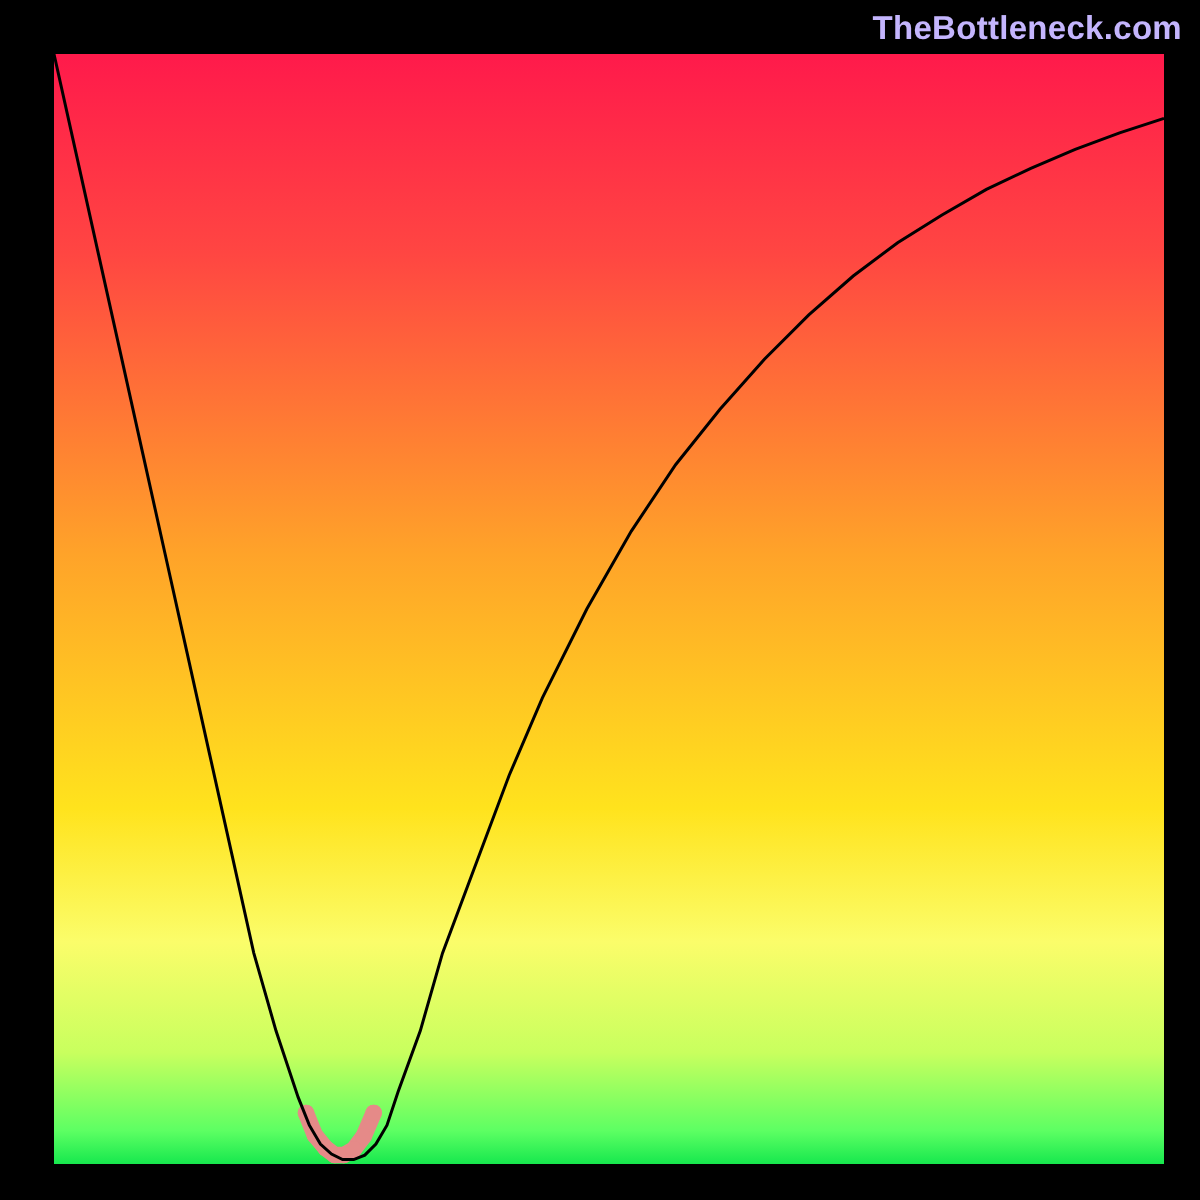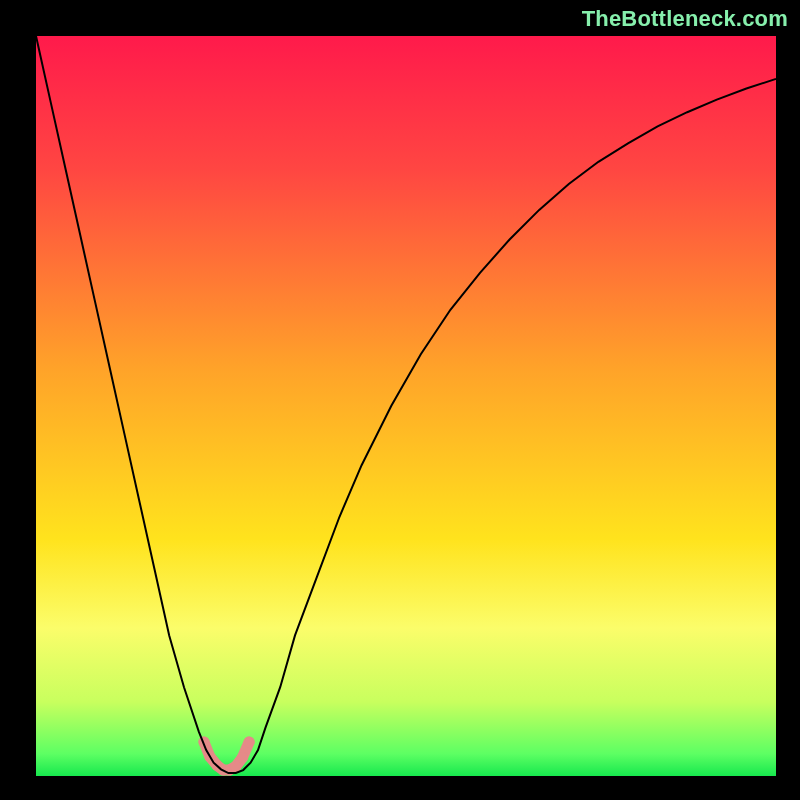--- a/index.html
+++ b/index.html
@@ -24,21 +24,21 @@
     left: 36px;
     top: 36px;
     width: 740px;
     height: 740px;
     
   }
   .watermark {
     position: absolute;
     top: 6px;
     right: 12px;
-    color: #86efac;
+    color: #c4b5fd;
     font-size: 22px;
     font-weight: 600;
     letter-spacing: 0.2px;
   }
   svg.curve-layer {
     position: absolute;
     left: 36px;
     top: 36px;
     width: 740px;
     height: 740px;

